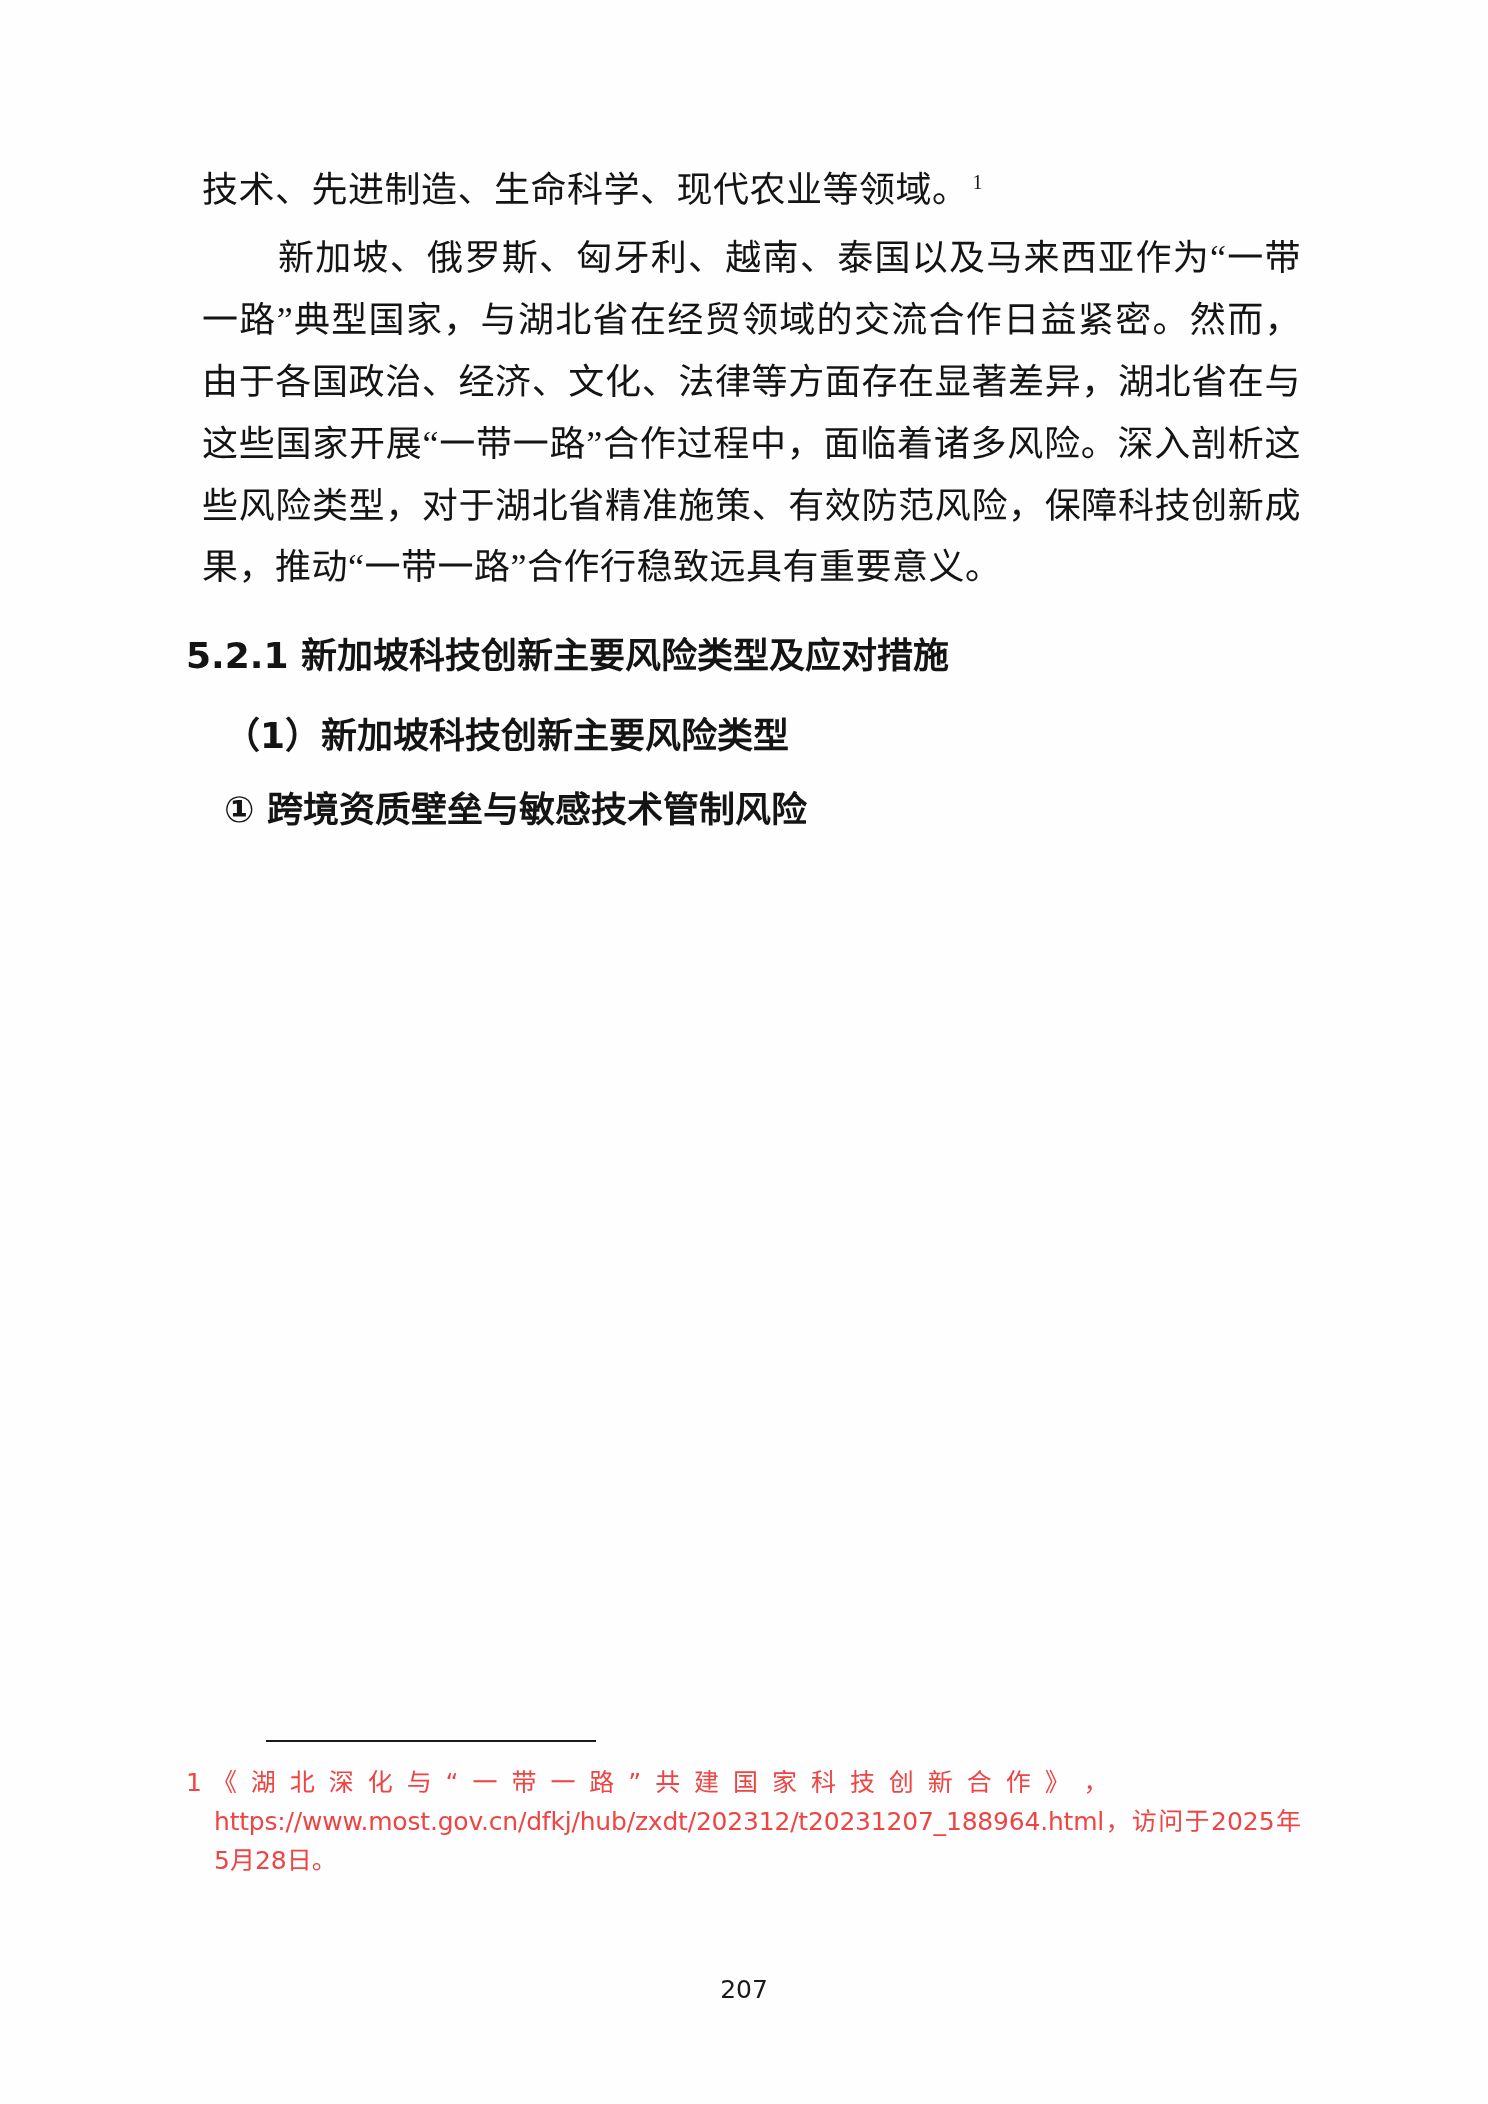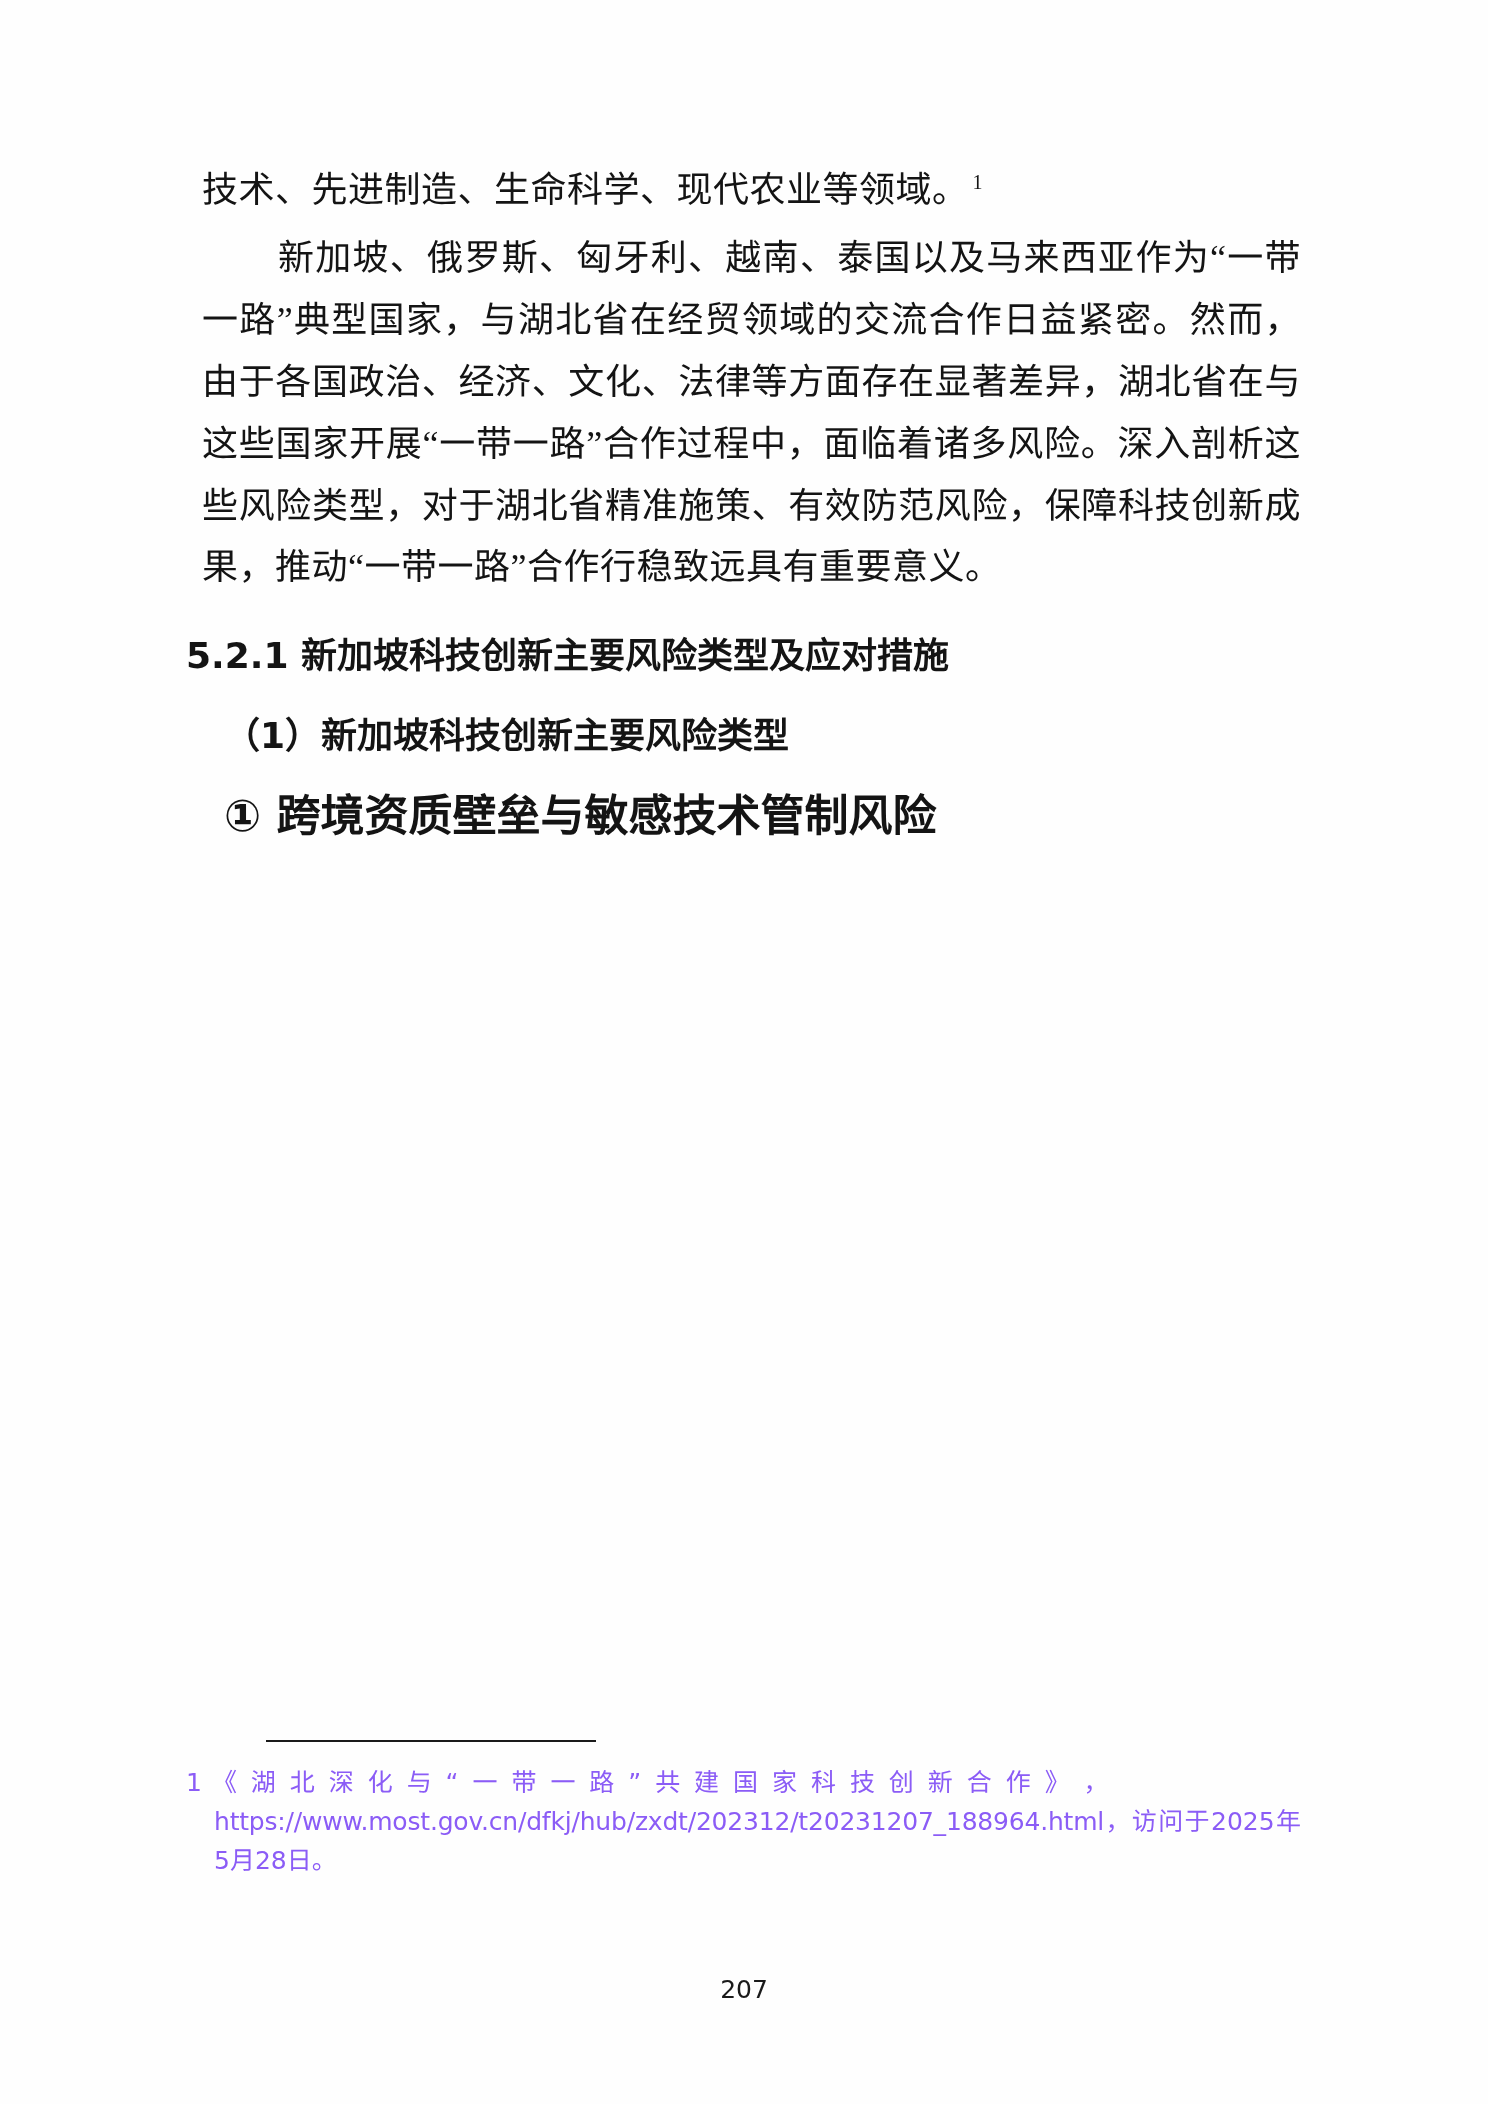--- a/index.html
+++ b/index.html
@@ -58,21 +58,21 @@
   h4.sub-heading {
     margin: 26px 0 14px 0;
     font-size: 36px;
     line-height: 1.5;
     font-weight: bold;
     font-family: "DejaVu Sans", "Liberation Sans", sans-serif;
     text-indent: 38px;
   }
   h5.item-heading {
     margin: 20px 0 20px 0;
-    font-size: 44px;
+    font-size: 36px;
     line-height: 1.5;
     font-weight: bold;
     font-family: "DejaVu Sans", "Liberation Sans", sans-serif;
     text-indent: 38px;
   }
   .footnote-area {
     position: absolute;
     left: 186px;
     top: 1740px;
     width: 1115px;
@@ -81,21 +81,21 @@
     width: 330px;
     height: 0;
     border-top: 2px solid #1a1a1a;
     margin-bottom: 22px;
     margin-left: 80px;
   }
   .footnote {
     font-size: 25px;
     line-height: 1.55;
     font-family: "DejaVu Sans", "Liberation Sans", sans-serif;
-    color: #8b5cf6;
+    color: #ef4444;
     text-align: justify;
   }
   .footnote .fn-num {
     margin-right: 10px;
   }
   .footnote .fn-title {
     letter-spacing: 3px;
   }
   .footnote .fn-url {
     font-family: "DejaVu Sans", "Liberation Sans", sans-serif;

